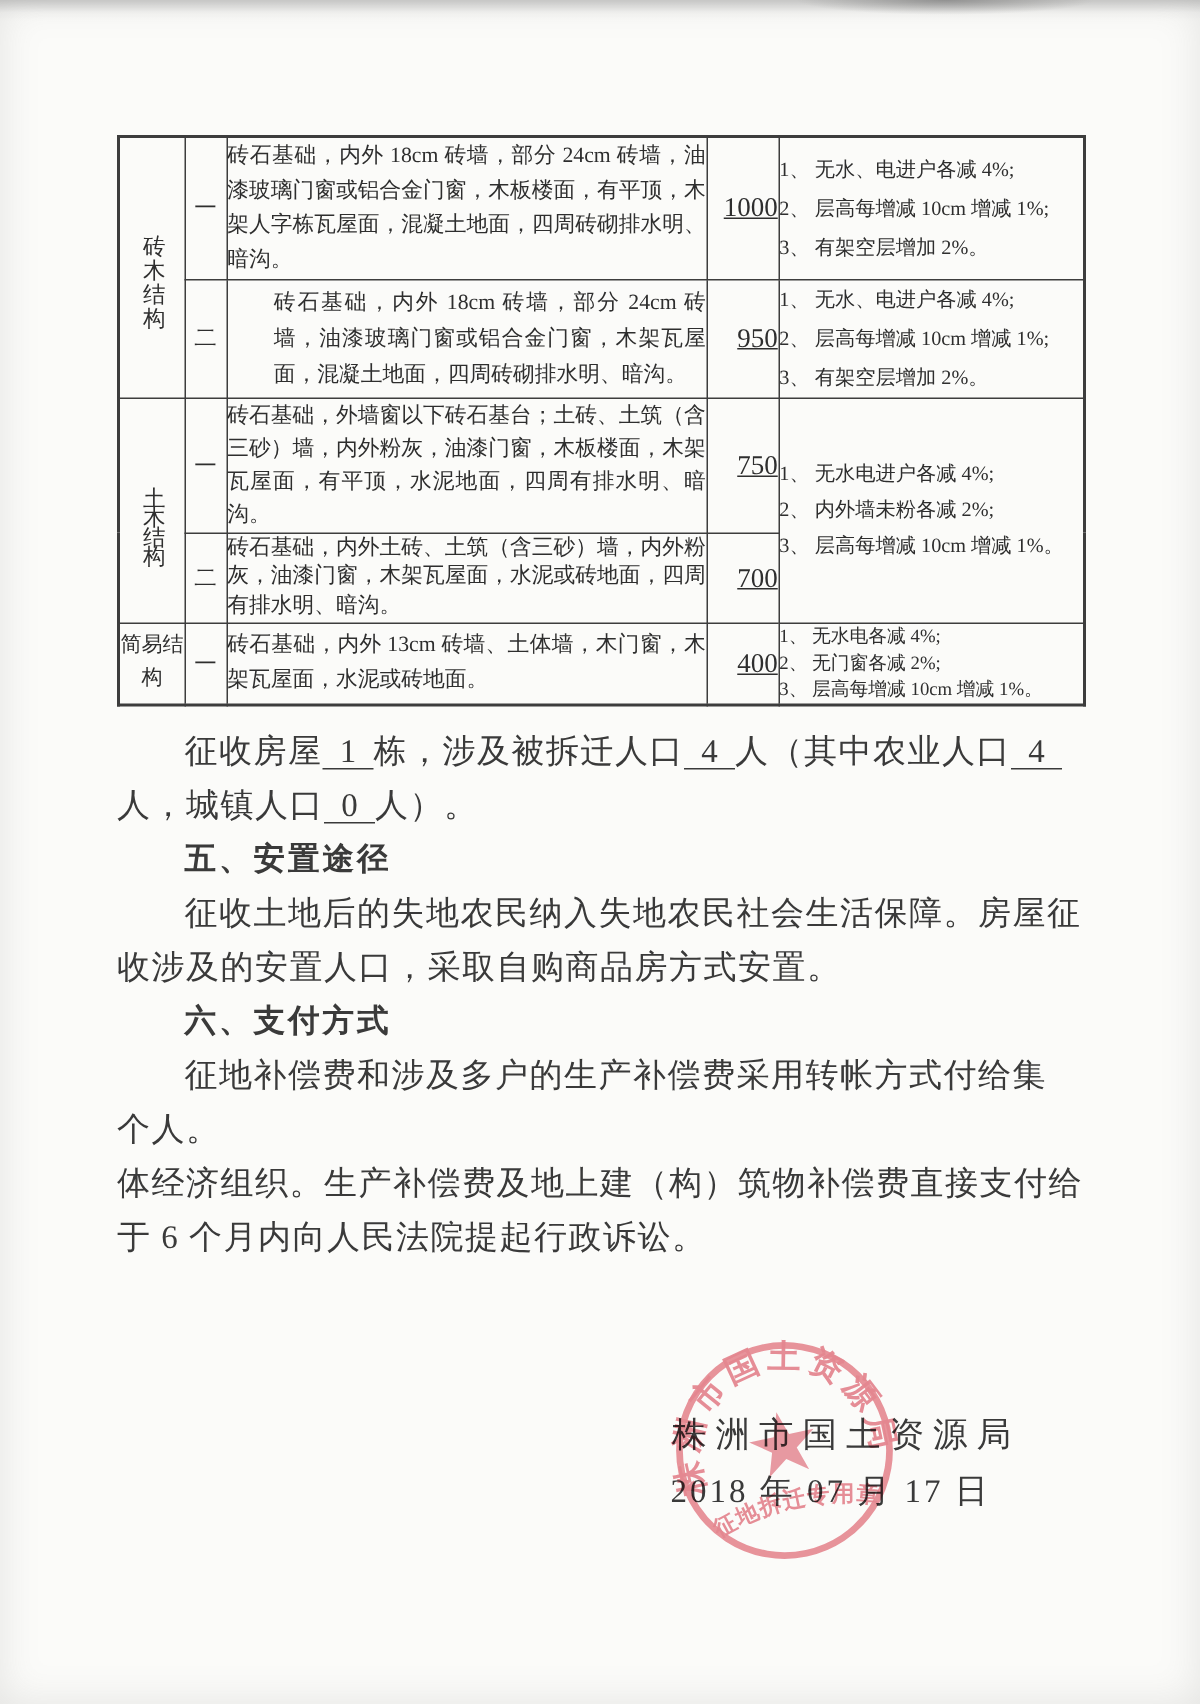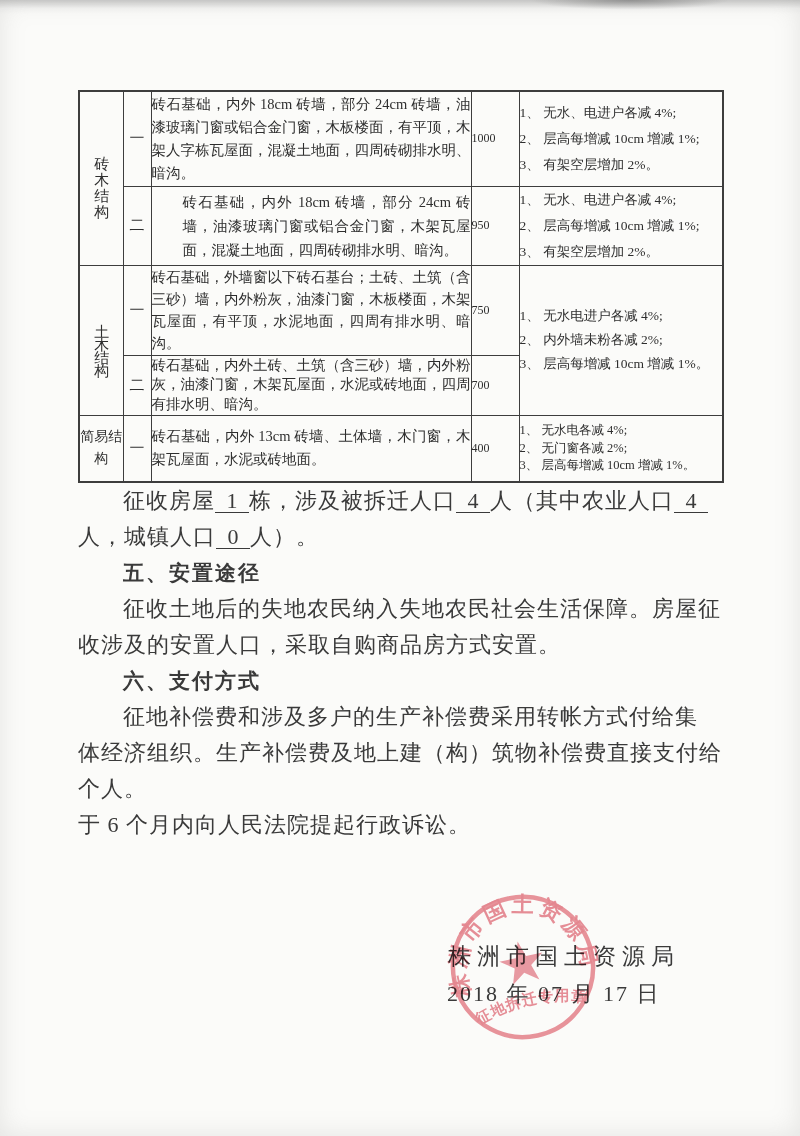--- a/index.html
+++ b/index.html
@@ -40,21 +40,21 @@
   td.type-zm .vtxt{letter-spacing:16px;}
   td.type-tm .vtxt{letter-spacing:13px;}
   td.type-jy{text-align:center;font-size:14px;line-height:22px;padding:0 6px;}
   td.grade{text-align:center;font-size:15px;}
   td.desc{font-size:14.5px;padding:3px 8px 3px 10px;text-align:justify;}
   tr.r1 td.desc{line-height:23px;}
   tr.r2 td.desc{line-height:24px;padding-left:31px;}
   tr.r3 td.desc{line-height:22px;}
   tr.r4 td.desc{line-height:19.5px;}
   tr.r5 td.desc{line-height:23px;}
-  td.price{text-align:left;font-size:12px;}
+  td.price{text-align:right;font-size:18px;text-decoration:underline;}
   td.notes{padding:2px 4px 2px 10px;font-size:13.5px;}
   tr.r1 td.notes,tr.r2 td.notes{line-height:26px;}
   td.notes.merged{line-height:24px;}
   tr.r5 td.notes{font-size:12.5px;line-height:17.5px;border-radius:18px;}
   .note-line{white-space:nowrap;}
 
   
   .doc-body{
     position:absolute;left:78px;top:483px;width:650px;
     font-size:22px;line-height:36px;letter-spacing:1px;color:#3a3a3a;
@@ -131,21 +131,21 @@
       <div class="note-line">1、 无水电进户各减 4%;</div>
       <div class="note-line">2、 内外墙未粉各减 2%;</div>
       <div class="note-line">3、 层高每增减 10cm 增减 1%。</div>
     </td>
   </tr>
   <tr class="r4" style="height:60px">
     <td class="grade">二</td>
     <td class="desc">砖石基础，内外土砖、土筑（含三砂）墙，内外粉灰，油漆门窗，木架瓦屋面，水泥或砖地面，四周有排水明、暗沟。</td>
     <td class="price">700</td>
   </tr>
-  <tr class="r5" style="height:67px">
+  <tr class="r5" style="height:55px">
     <td class="type-jy">简易结构</td>
     <td class="grade">一</td>
     <td class="desc">砖石基础，内外 13cm 砖墙、土体墙，木门窗，木架瓦屋面，水泥或砖地面。</td>
     <td class="price">400</td>
     <td class="notes">
       <div class="note-line">1、 无水电各减 4%;</div>
       <div class="note-line">2、 无门窗各减 2%;</div>
       <div class="note-line">3、 层高每增减 10cm 增减 1%。</div>
     </td>
   </tr>
@@ -157,22 +157,22 @@
     <span>征收房屋</span><span class="u-num">1</span><span>栋，涉及被拆迁人口</span><span class="u-num">4</span><span>人（其中农业人口</span><span class="u-num">4</span>
   </div>
   <div class="line">
     <span>人，城镇人口</span><span class="u-num">0</span><span>人）。</span>
   </div>
   <div class="line indent heading">五、安置途径</div>
   <div class="line indent">征收土地后的失地农民纳入失地农民社会生活保障。房屋征</div>
   <div class="line">收涉及的安置人口，采取自购商品房方式安置。</div>
   <div class="line indent heading">六、支付方式</div>
   <div class="line indent">征地补偿费和涉及多户的生产补偿费采用转帐方式付给集</div>
+  <div class="line">个人。</div>
   <div class="line">体经济组织。生产补偿费及地上建（构）筑物补偿费直接支付给</div>
-  <div class="line">个人。</div>
   <div class="line">于 6 个月内向人民法院提起行政诉讼。</div>
 </div>
 
 <div class="sig-org">株洲市国土资源局</div>
 <div class="sig-date">2018 年 07 月 17 日</div>
 
 <svg class="seal" viewBox="0 0 180 180">
   <circle cx="90" cy="90" r="70" fill="none" stroke="#e57985" stroke-width="4.5" opacity="0.9"></circle>
   <polygon points="90,64 95.2,79.9 111.9,79.9 98.4,89.7 103.5,105.6 90,95.8 76.5,105.6 81.6,89.7 68.1,79.9 84.8,79.9" fill="#e7828e" opacity="0.9"></polygon>
   <defs>

